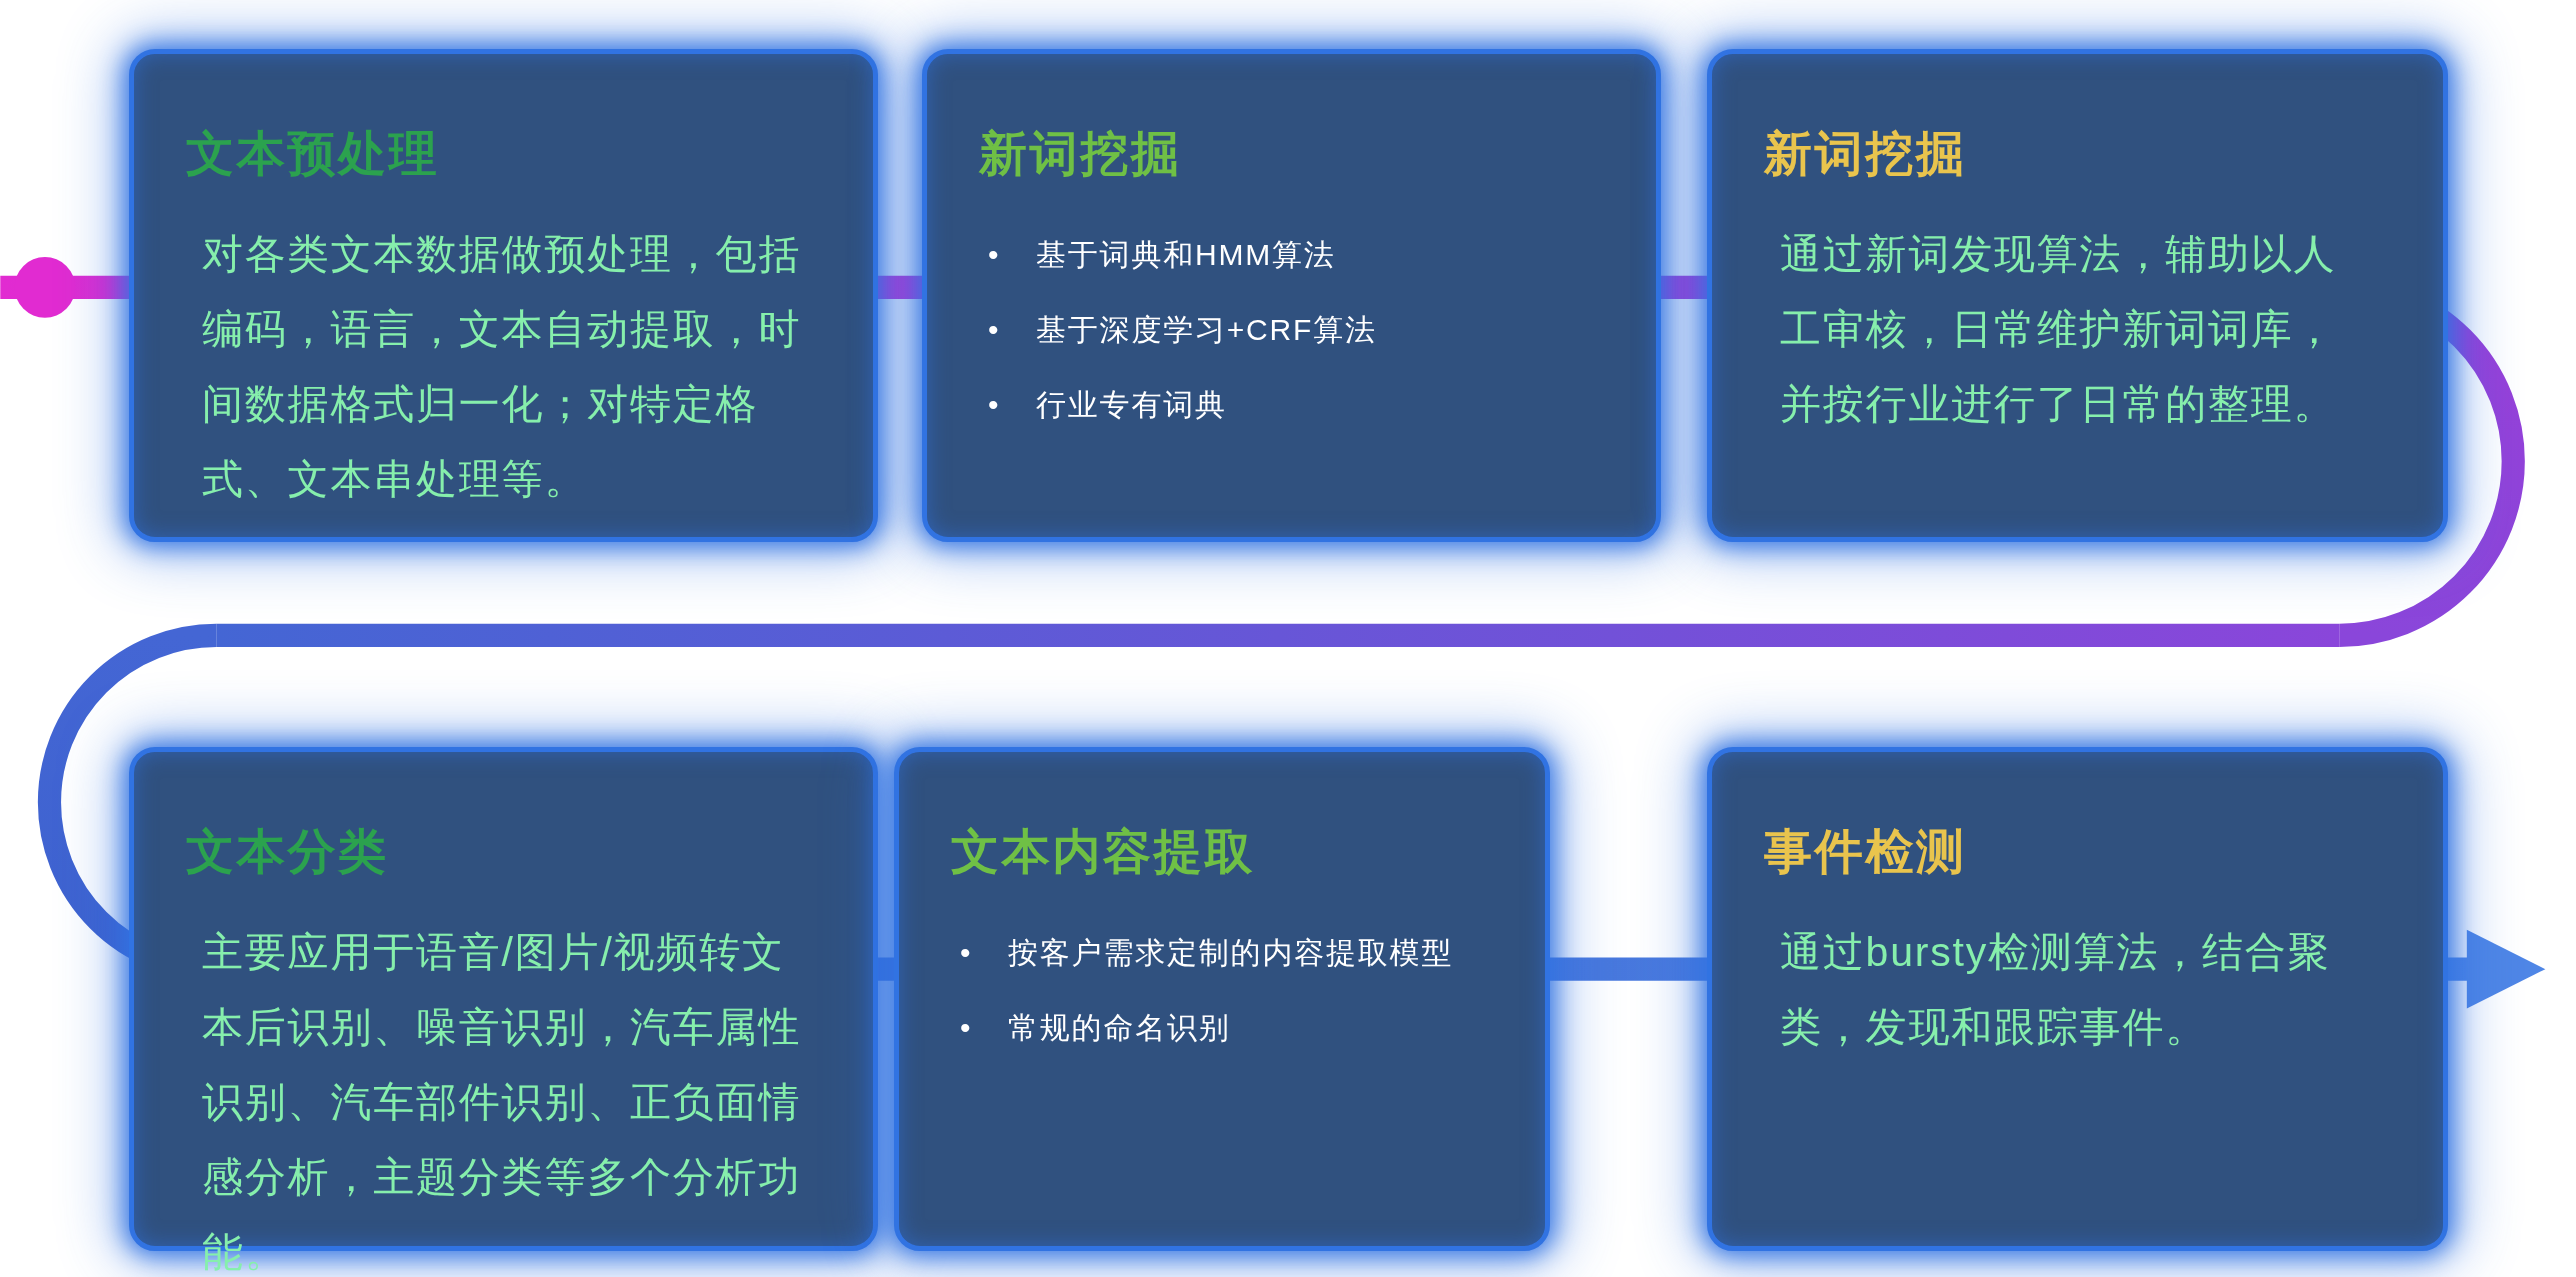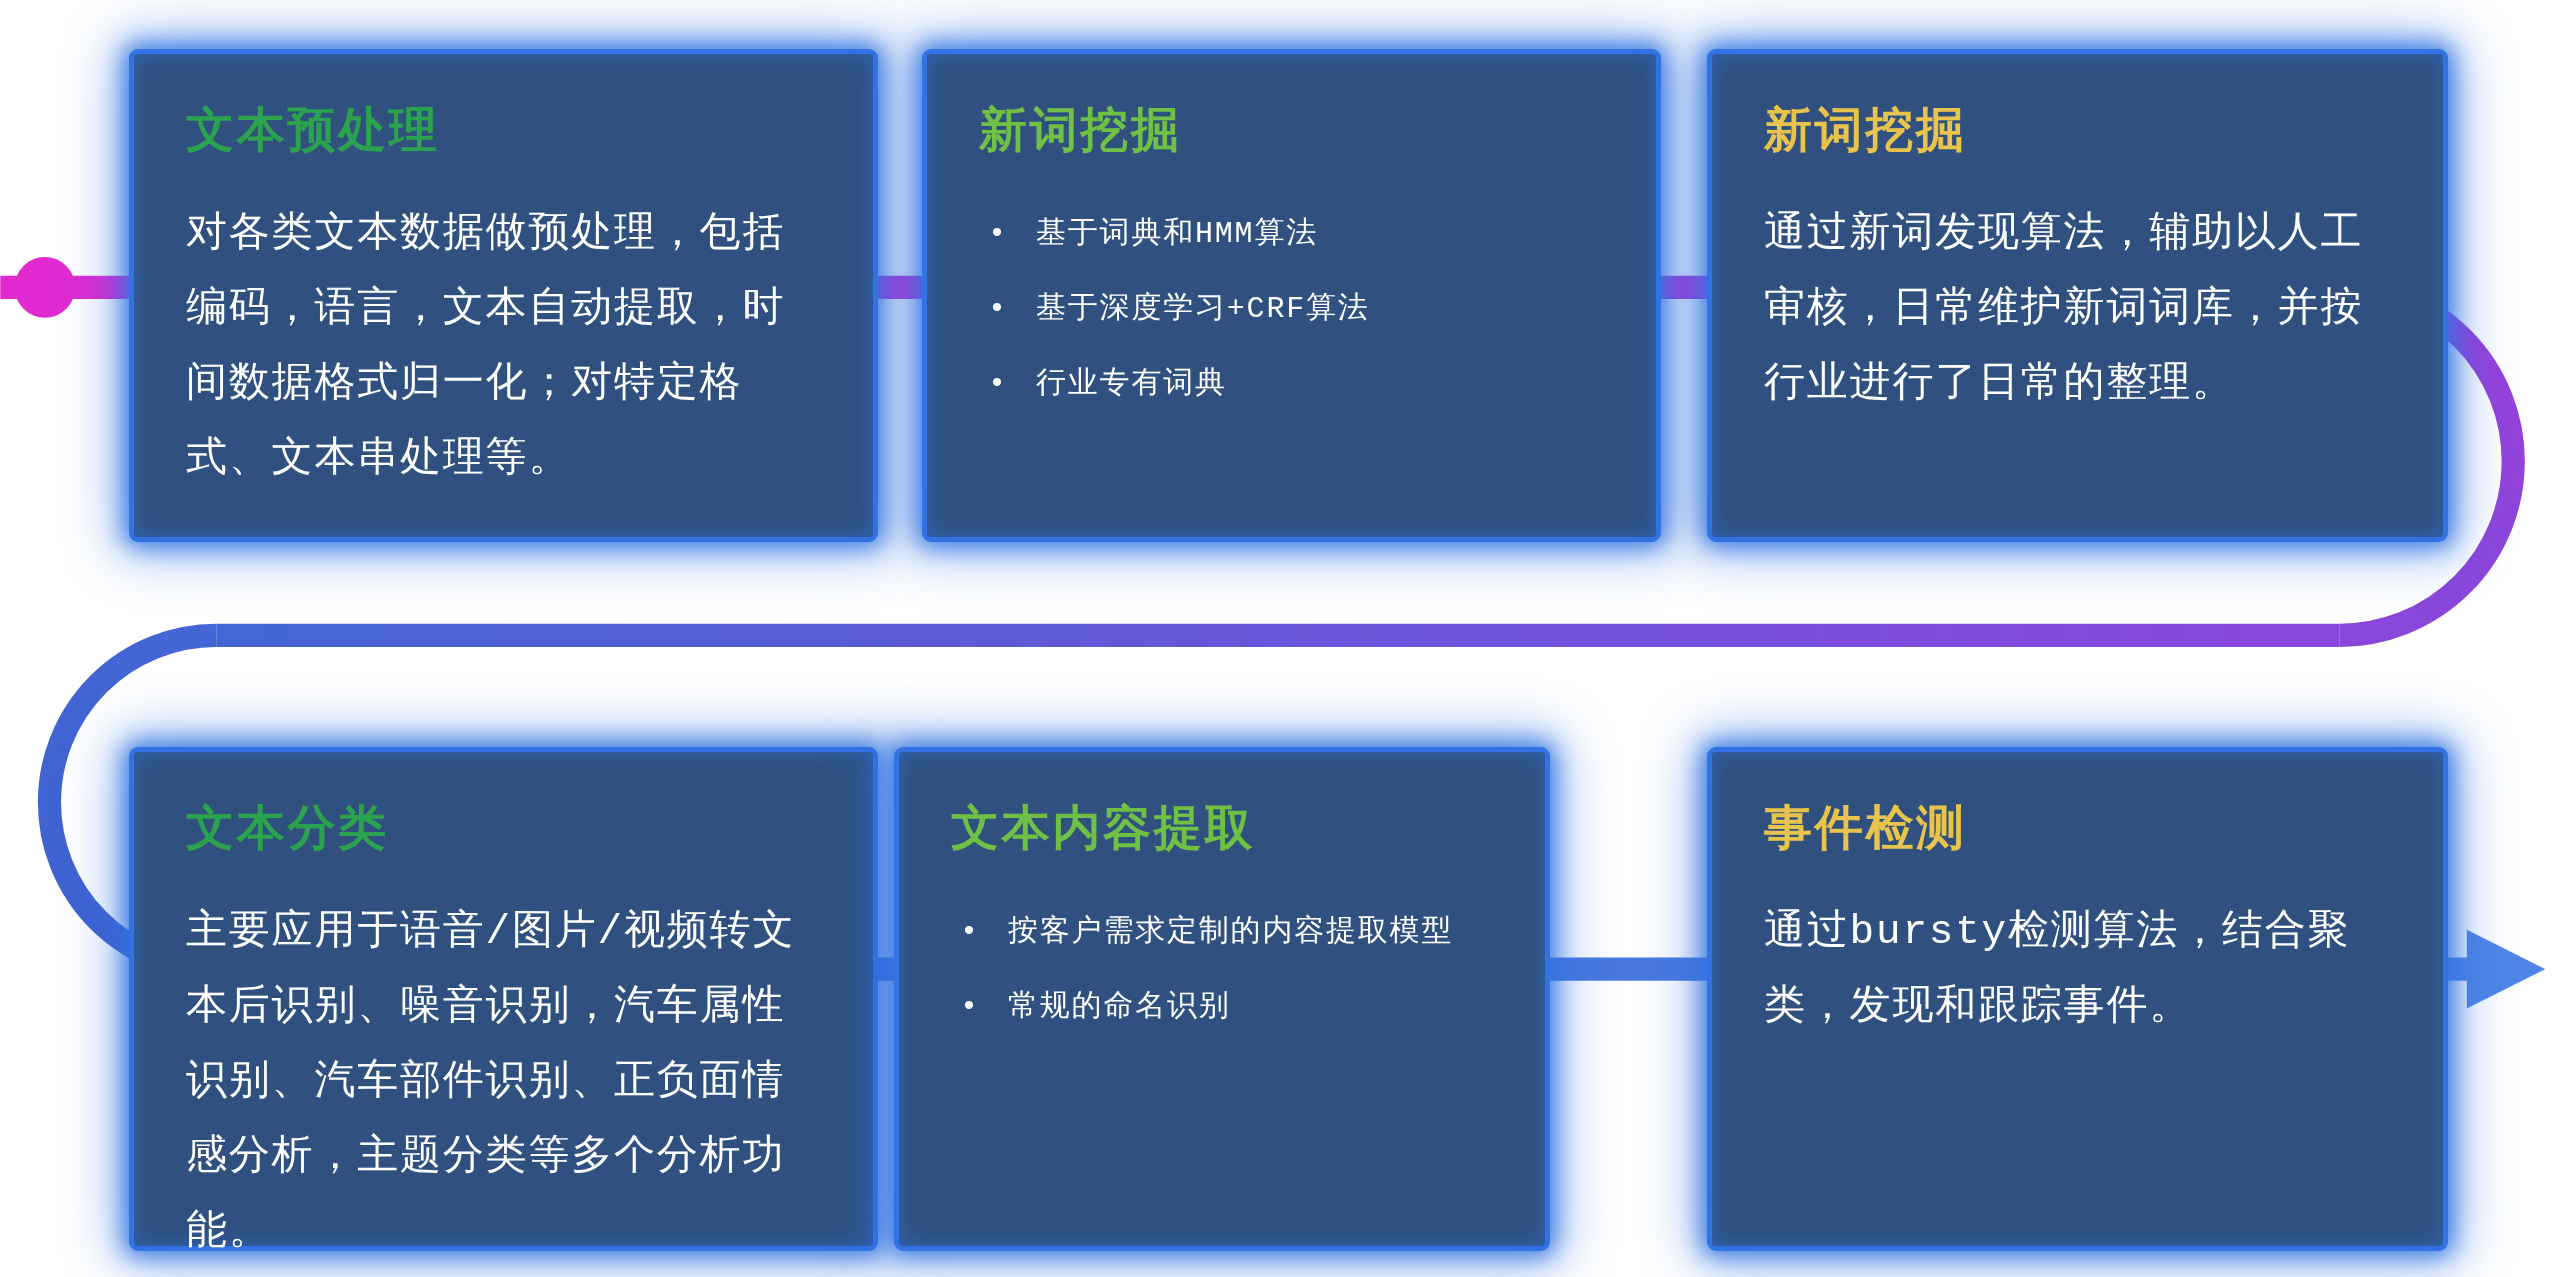--- a/index.html
+++ b/index.html
@@ -18,39 +18,38 @@
     position: absolute;
     left: 0;
     top: 0;
     z-index: 1;
   }
   .card {
     position: absolute;
     box-sizing: border-box;
     background: #30517f;
     border: 5.4px solid #3173e2;
-    border-radius: 9px;
+    border-radius: 26px;
     box-shadow:
       0 0 23px 4.5px rgba(49,115,226,0.95),
       0 0 57px 12.5px rgba(49,115,226,0.45),
       inset 0 0 21.4px rgba(49,115,226,0.55);
-    padding: 52px 52px;
+    padding: 72px 52px;
     z-index: 2;
-    font-family: Liberation Mono, monospace;
   }
   .card h2 {
     margin: 0 0 36px 0;
     font-size: 48px;
     font-weight: bold;
     letter-spacing: 2.7px;
     line-height: 1.15;
   }
   .card p {
-    margin: 0;
-    color: #ffffff;
+    margin: 16px;
+    color: #86efac;
     font-size: 41px;
     line-height: 75px;
     letter-spacing: 1.8px;
   }
   .card ul {
     list-style: none;
     margin: 0;
     padding: 0;
   }
   .card li {

